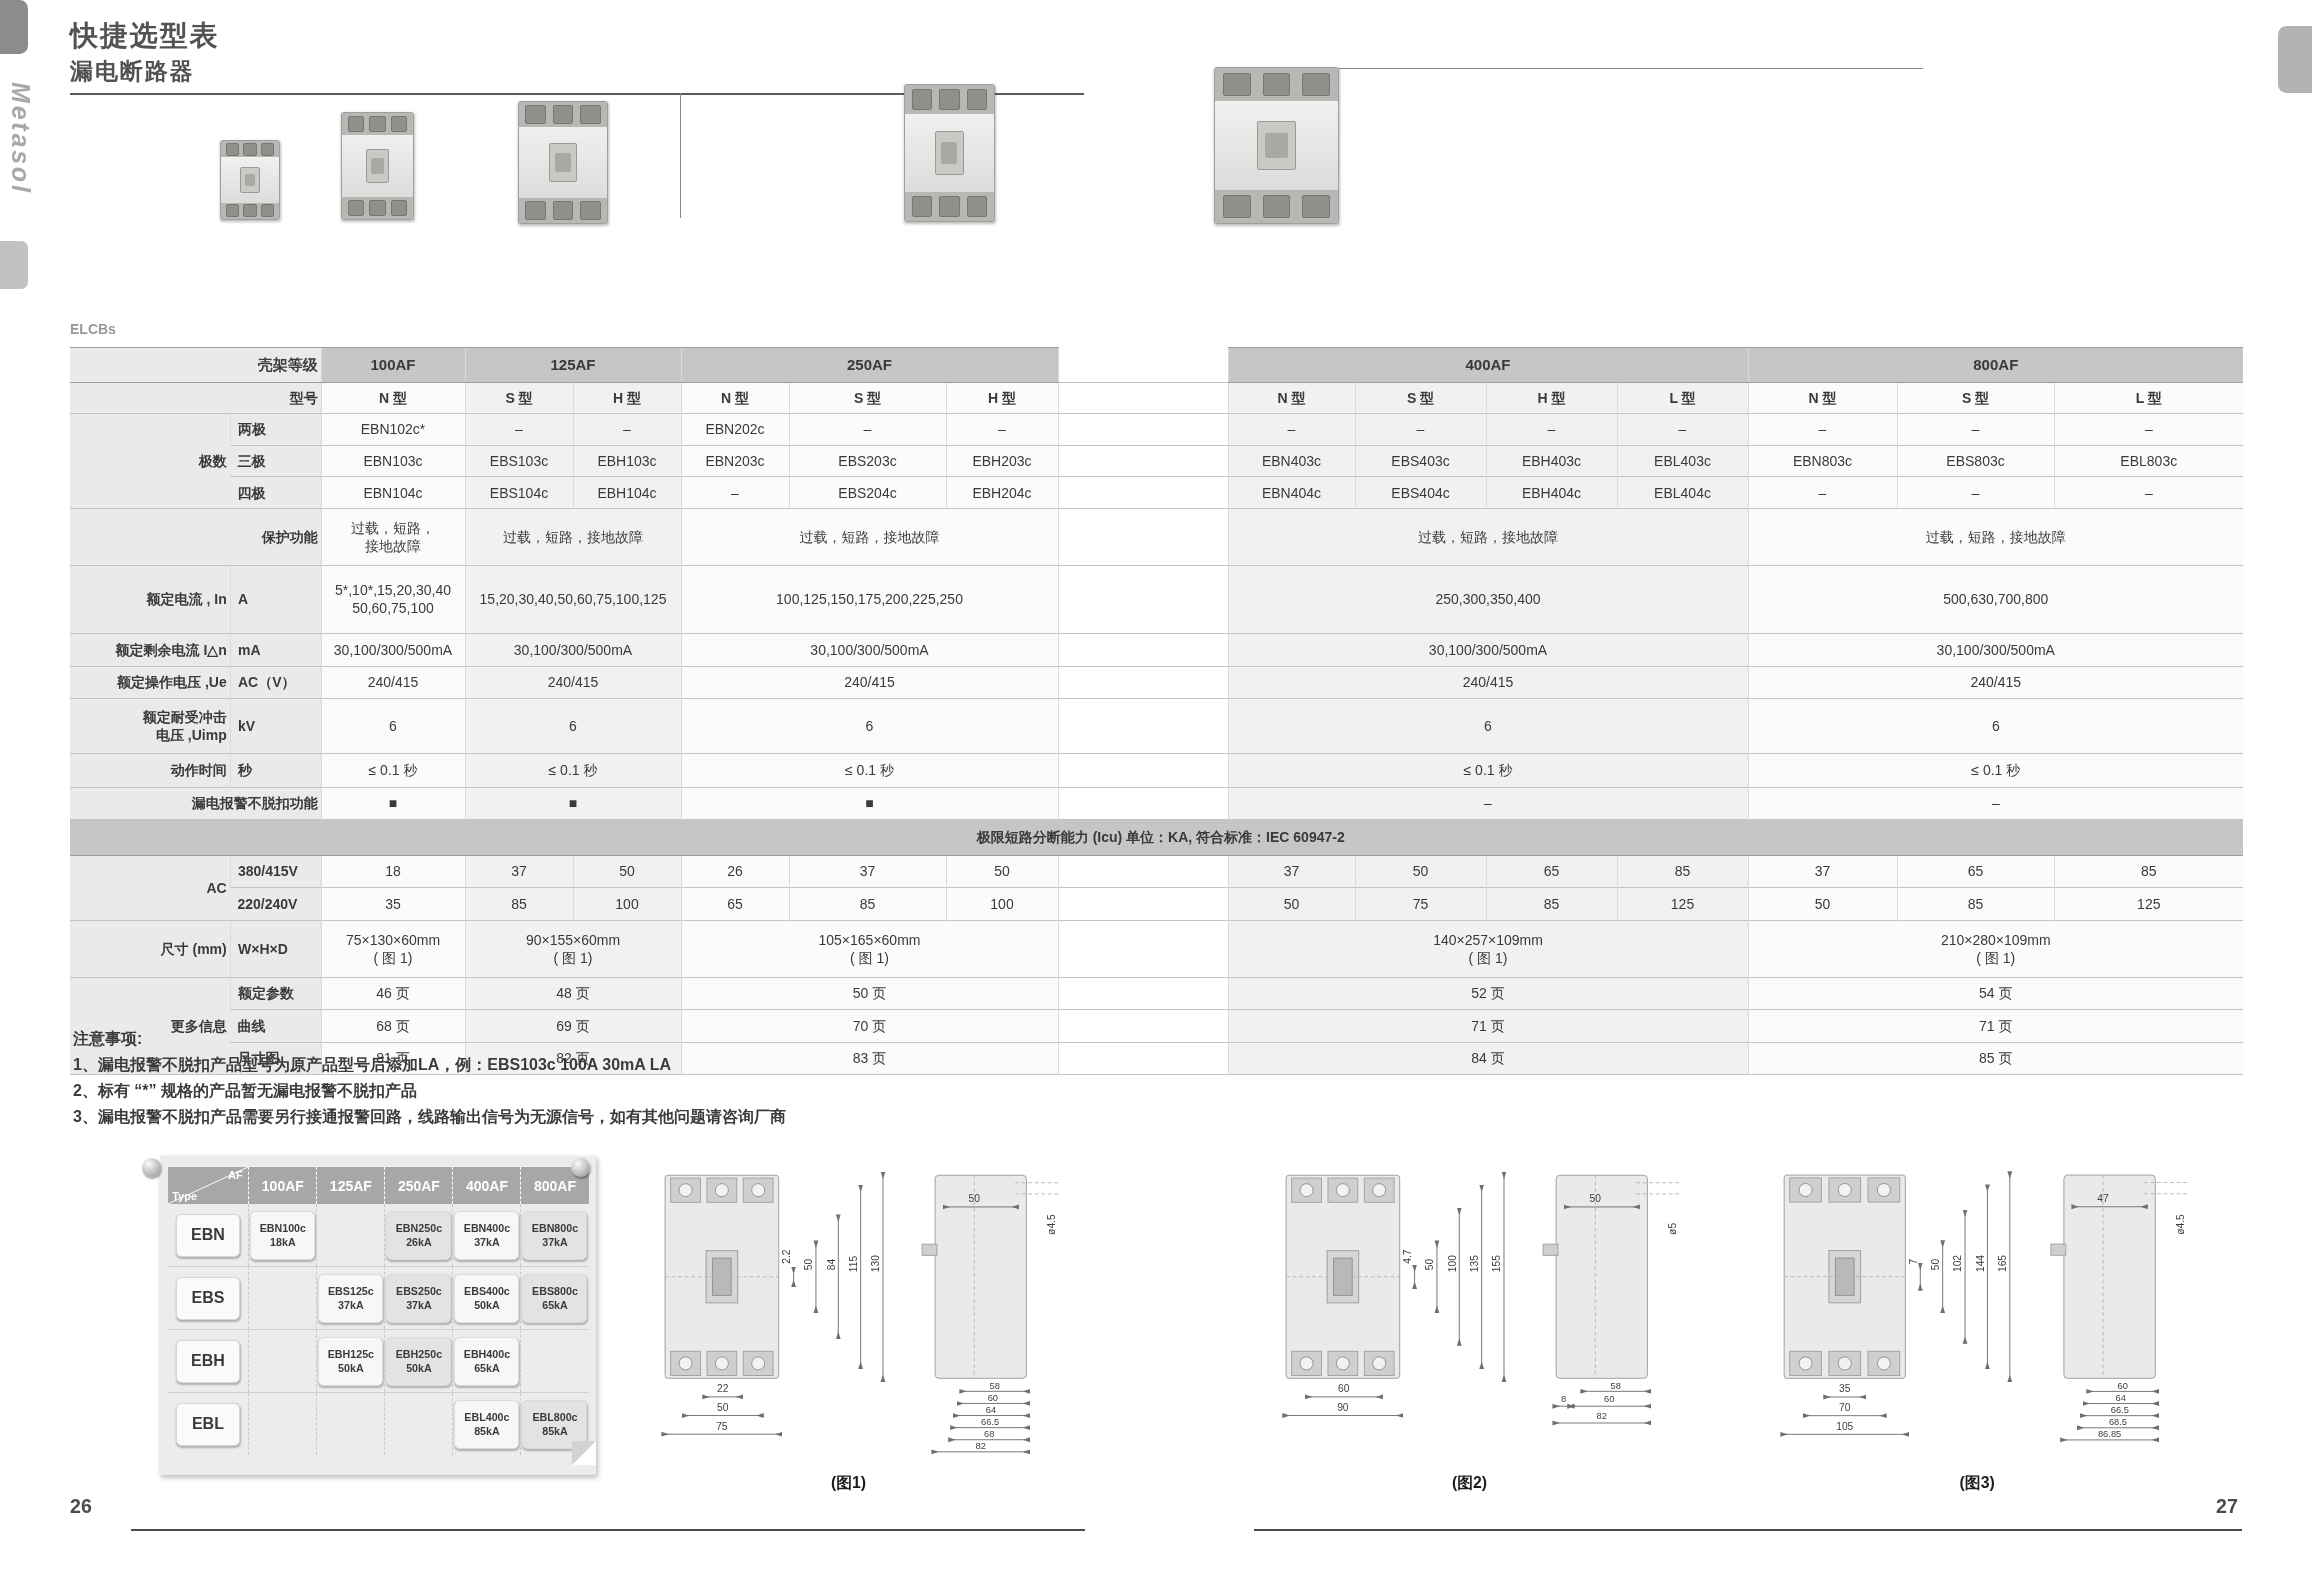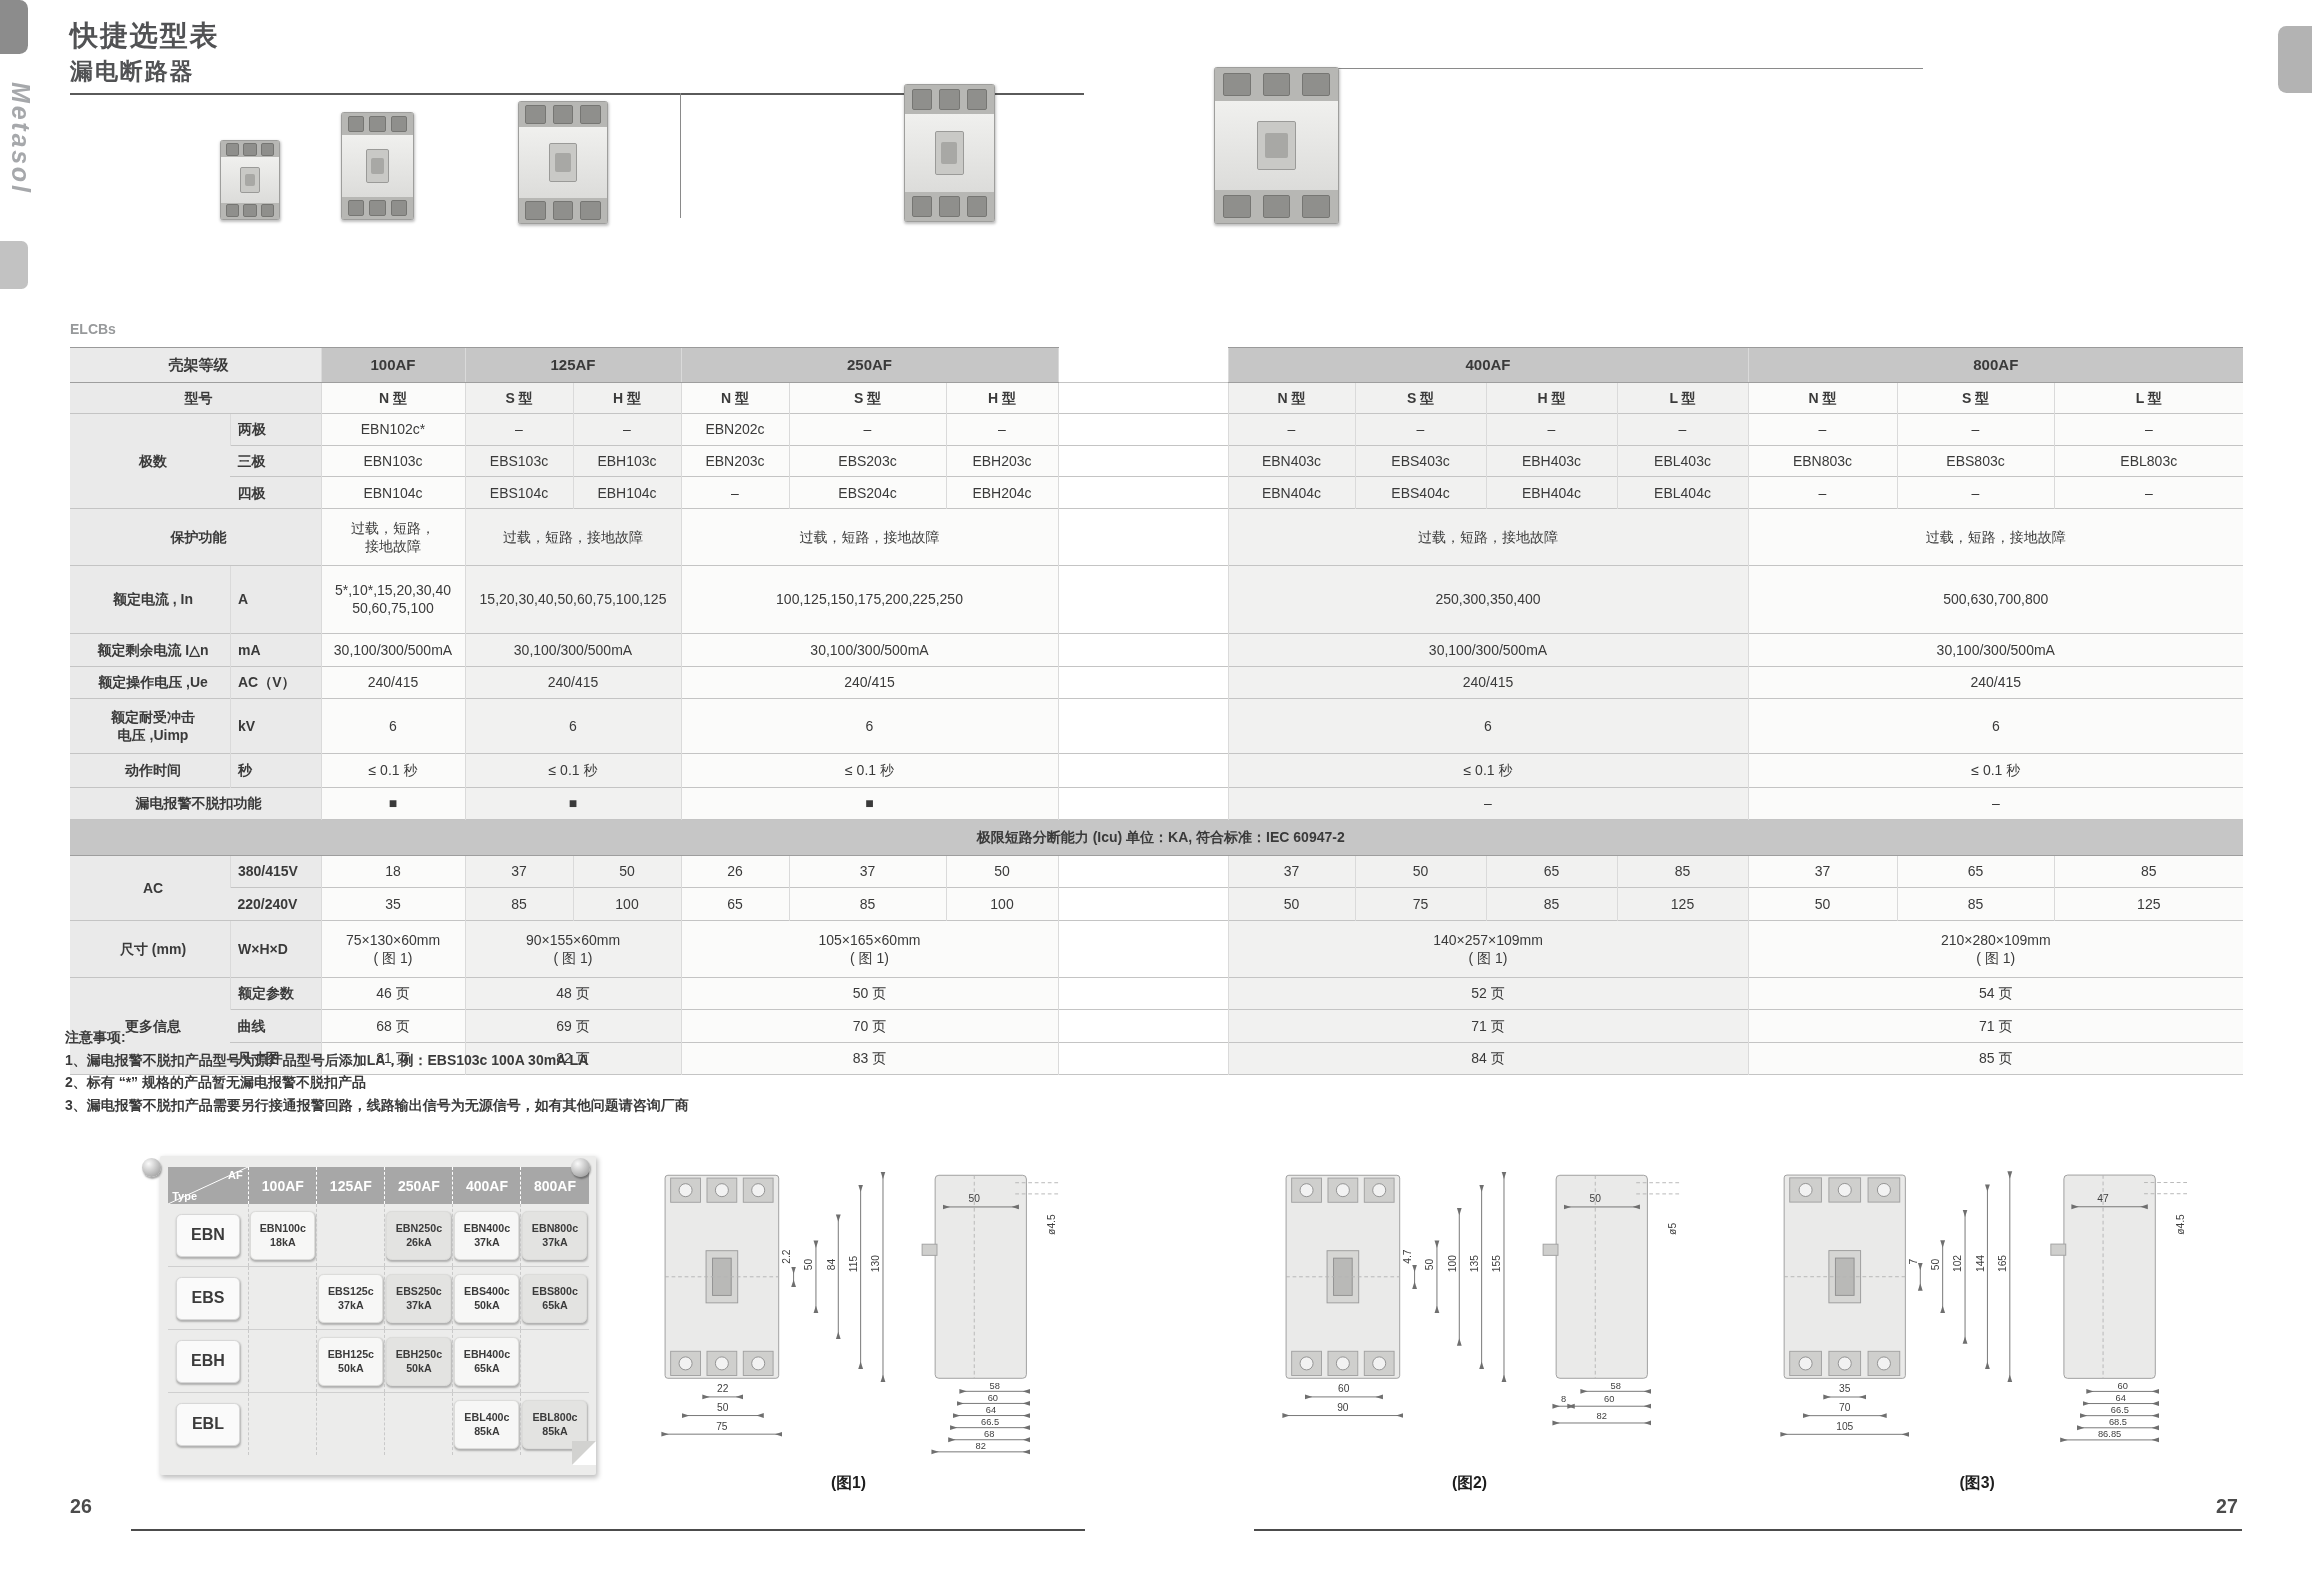--- a/index.html
+++ b/index.html
@@ -29,21 +29,21 @@
   .b-mid{flex:1;display:flex;align-items:center;justify-content:center;
        background:linear-gradient(#f0f0ee,#dcdcda);}
   .b-tog{width:30%;height:52%;background:#c9c9c6;border:0.9px solid #9a9a98;border-radius:1.9px;position:relative;}
   .b-tog:after{content:"";position:absolute;left:20%;top:24%;width:60%;height:52%;background:#a8a8a5;border-radius:1.9px;}
   
   table.spec{position:absolute;left:70px;top:347px;width:2172px;border-collapse:collapse;
        table-layout:fixed;border-bottom:0.9px solid #c4c4c4;}
   .spec td{border-top:0.9px solid #c4c4c4;border-left:0.9px solid #dadada;text-align:center;
        vertical-align:middle;font-size:14px;padding:2.8px 2.8px;line-height:1.3;color:#3a3a3a;}
   .spec tr td:first-child{border-left:none;}
-  .spec .lbl{background:#eaeaea;text-align:center;padding-left:9.3px;font-weight:700;}
+  .spec .lbl{background:#eaeaea;text-align:right;padding-left:9.3px;font-weight:700;}
   .spec .sub{background:#eaeaea;text-align:left;padding-left:7.5px;font-weight:700;}
   .spec .t1{background:#fbfbfa;}
   .spec .t2{background:#f1f1f0;}
   .spec .gut{background:#fff;}
   .r-hdr td{background:#c6c6c6;font-weight:700;border-top:1.9px solid #9a9a9a;
        border-bottom:0.9px solid #9e9e9e;height:28px;font-size:15px;}
   .r-hdr td.gut{background:#fff;border-top:none;border-bottom:none;}
   .band{background:#c6c6c6 !important;text-align:center;padding-left:11.2px !important;
        font-weight:700;border-top:1.9px solid #9a9a9a;border-bottom:0.9px solid #9e9e9e;}
   .r-t td{height:25px;font-weight:700;}
@@ -55,21 +55,21 @@
   .r-imp td{height:48px;}
   .r-time td{height:27px;}
   .r-al td{height:26px;}
   .r-band td{height:29px;}
   .r-ac td{height:26px;}
   .r-dim td{height:50px;}
   .r-more td{height:26px;}
   .pre{white-space:pre-line;}
   .sq{font-size:11.2px;}
   
-  .notes{left:65px;top:1026px;font-size:14px;font-weight:700;color:#3b3b3b;line-height:1.62;}
+  .notes{left:73px;top:1026px;font-size:16px;font-weight:700;color:#3b3b3b;line-height:1.62;}
   
   .card{left:160px;top:1156px;width:436px;height:310px;background:#ececeb;border-radius:1.9px;
         box-shadow:1.9px 2.8px 5.6px rgba(0,0,0,.25);padding:9.3px 0 0 0;}
   .m-hdr{display:flex;margin:1.9px 7.5px 0 7.5px;height:37px;background:#a7a7a7;color:#fff;font-weight:700;}
   .m-corner{width:82px;position:relative;
         background:linear-gradient(to bottom right,transparent calc(50% - 0.9px),#fff,transparent calc(50% + 0.9px));}
   .m-af{position:absolute;right:5.6px;top:1.9px;font-size:11px;}
   .m-type{position:absolute;left:4.7px;bottom:1.9px;font-size:11px;}
   .m-col{width:68px;display:flex;align-items:center;justify-content:center;font-size:14px;
         border-left:0.9px dashed #fff;}

